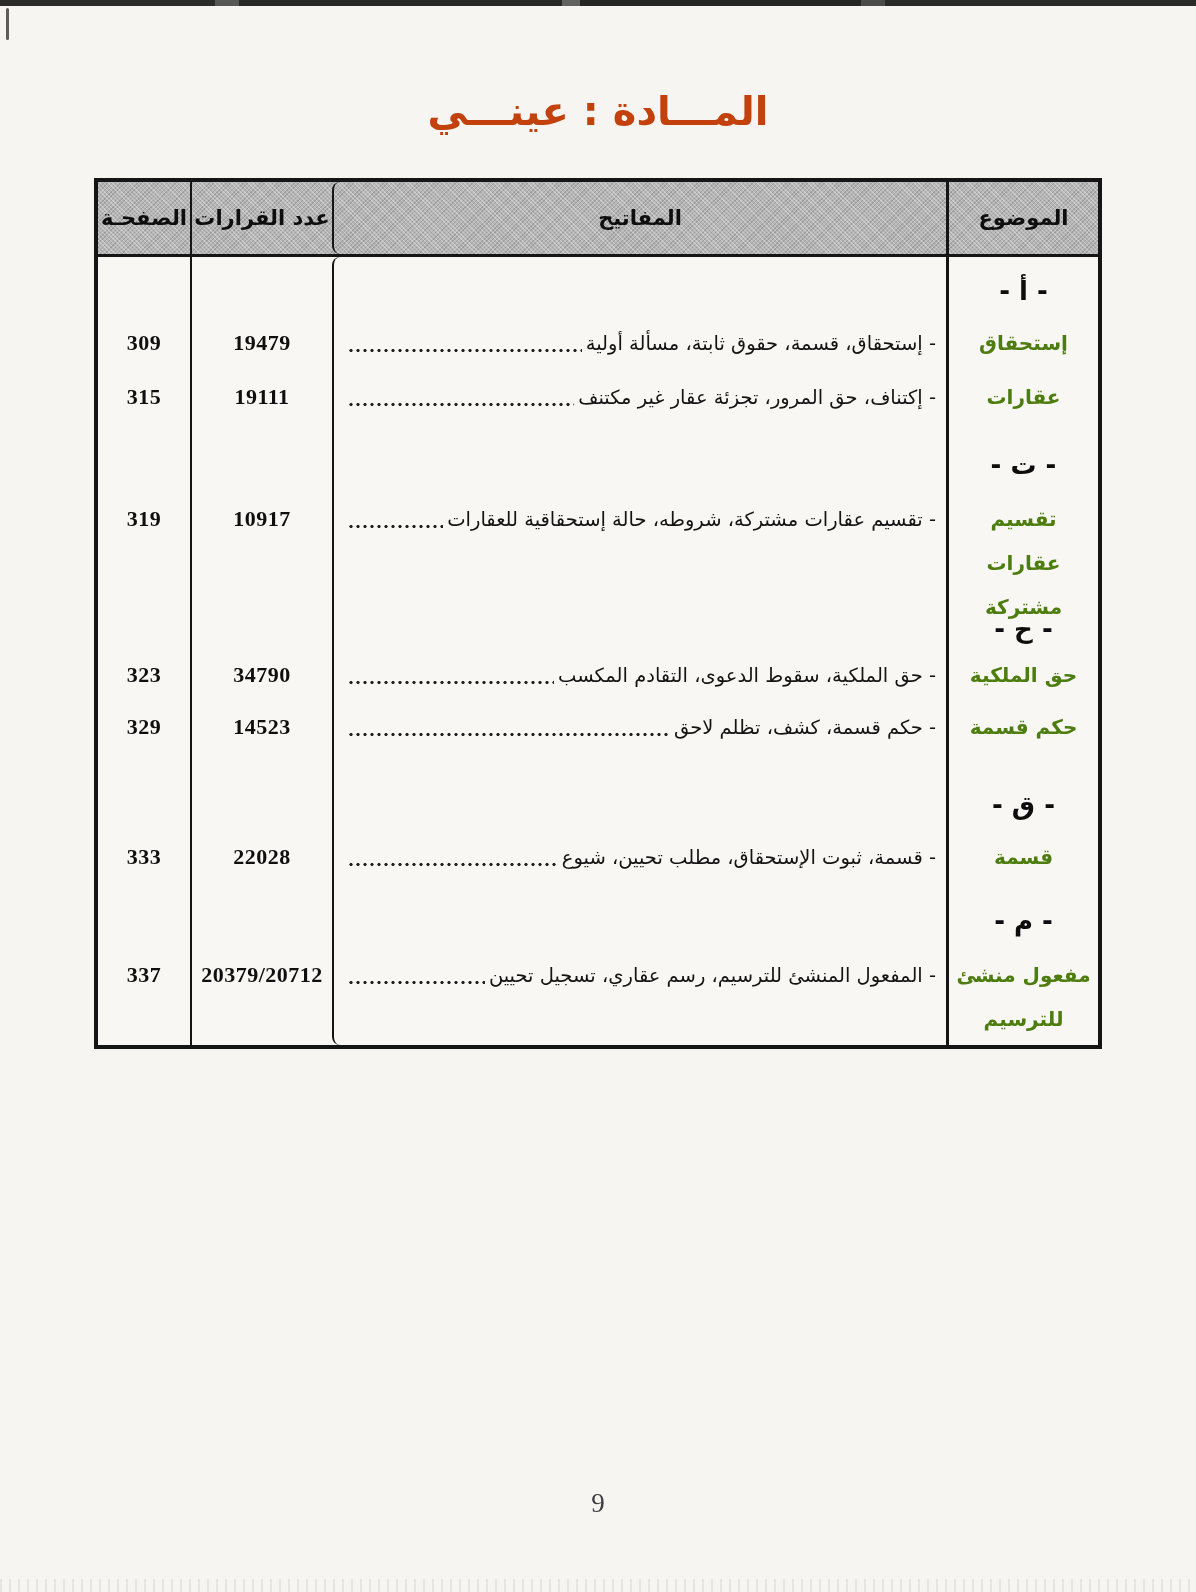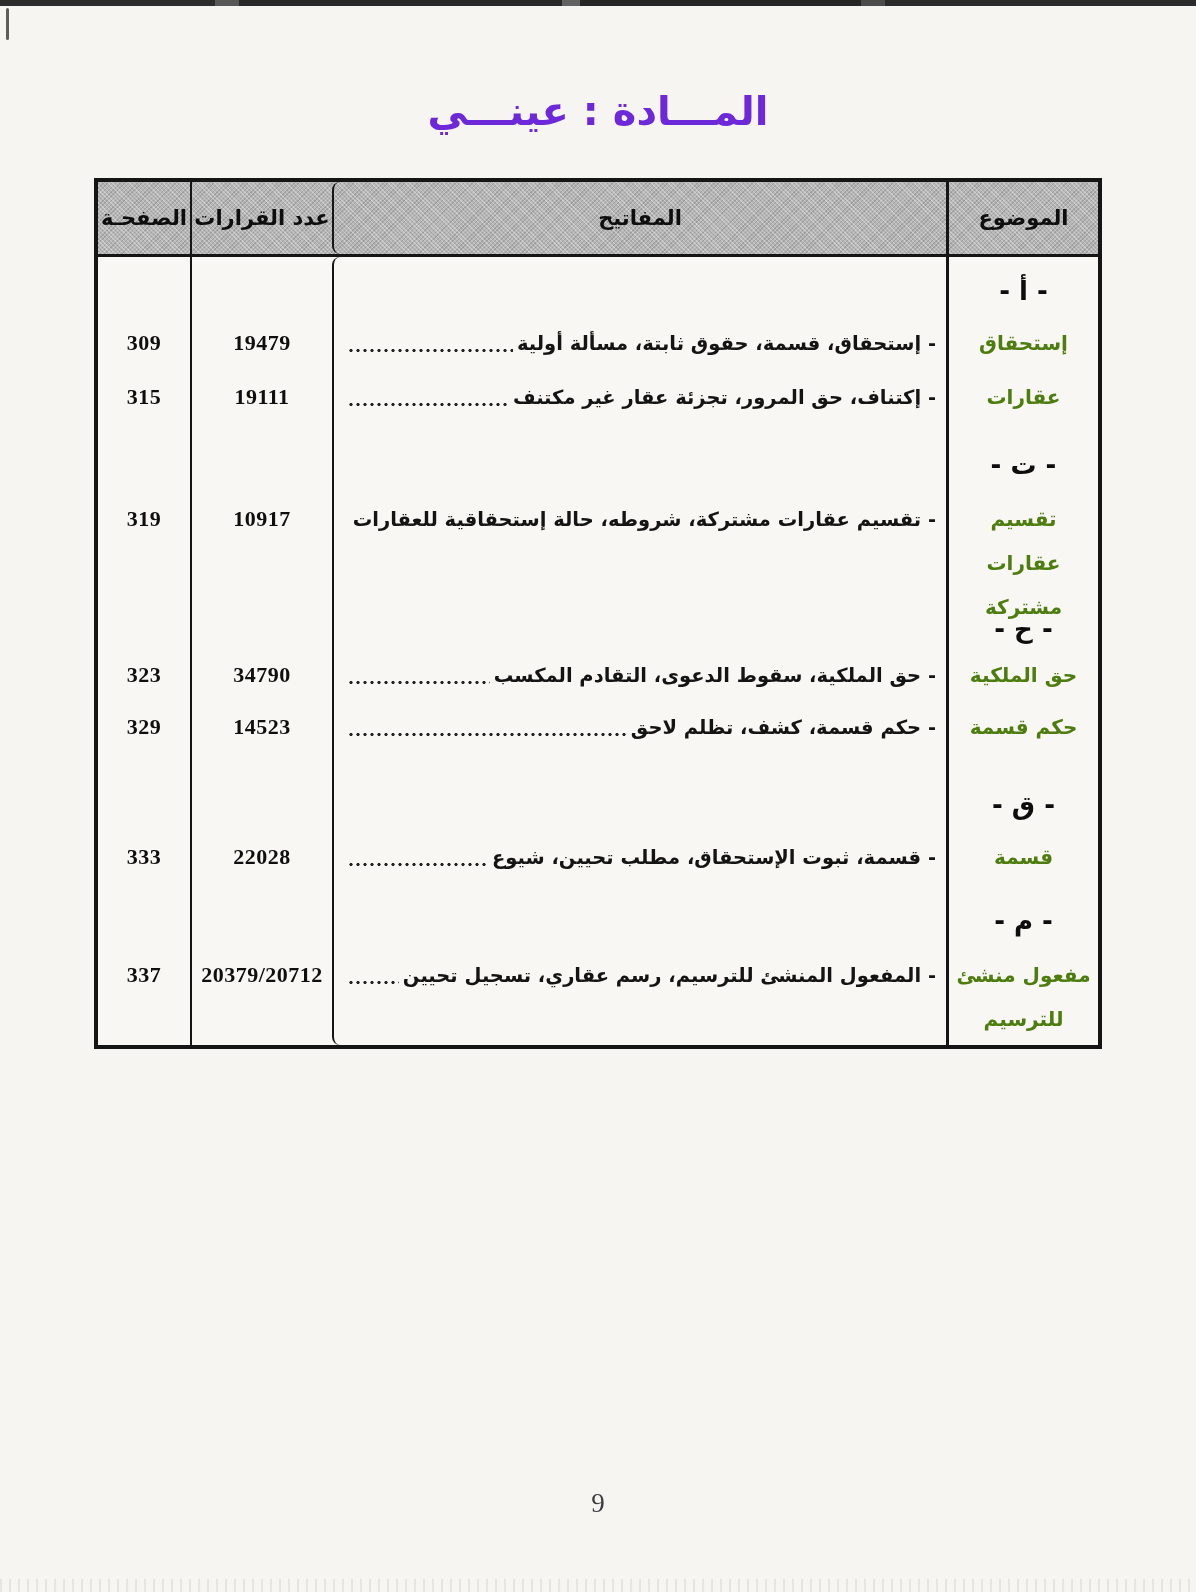--- a/index.html
+++ b/index.html
@@ -25,21 +25,21 @@
   .bottom-edge{
     position:absolute;bottom:0;left:0;width:1196px;height:13px;
     background:repeating-linear-gradient(90deg,rgba(110,110,110,.22) 0 2px,rgba(0,0,0,0) 2px 9px);
     opacity:.55;
   }
   
   .title{
     position:absolute;top:88px;left:0;width:100%;
     margin:0;text-align:center;
     font-size:40px;font-weight:bold;letter-spacing:.5px;
-    color:#6d28d9;
+    color:#c2410c;
   }
   
   .table{
     position:absolute;top:178px;right:94px;width:1008px;
     border:4px solid #151515;
     background:#f8f7f3;
     box-sizing:border-box;
   }
   .thead,.tbody{
     display:grid;
@@ -80,21 +80,21 @@
   .subj{
     text-align:center;font-size:20px;font-weight:bold;line-height:44px;
     padding:0 6px;color:#4d7c0f;
   }
   .kitem{
     height:44px;display:flex;align-items:center;
     direction:rtl;
     padding:0 10px 0 12px;
   }
   .ktext{
-    white-space:nowrap;font-size:19.5px;color:#141414;font-weight:bold;
+    white-space:nowrap;font-size:19.5px;color:#141414;
   }
   .leader{
     flex:1 1 auto;min-width:0;height:7px;
     align-self:center;margin-top:14px;margin-left:2px;margin-right:4px;
     background-image:radial-gradient(circle at 3px 3.5px,#242424 1.35px,rgba(0,0,0,0) 1.9px);
     background-size:7px 7px;background-repeat:repeat-x;
   }
   .num{
     height:44px;display:flex;align-items:center;justify-content:center;
     font-family:"Liberation Serif", serif;

